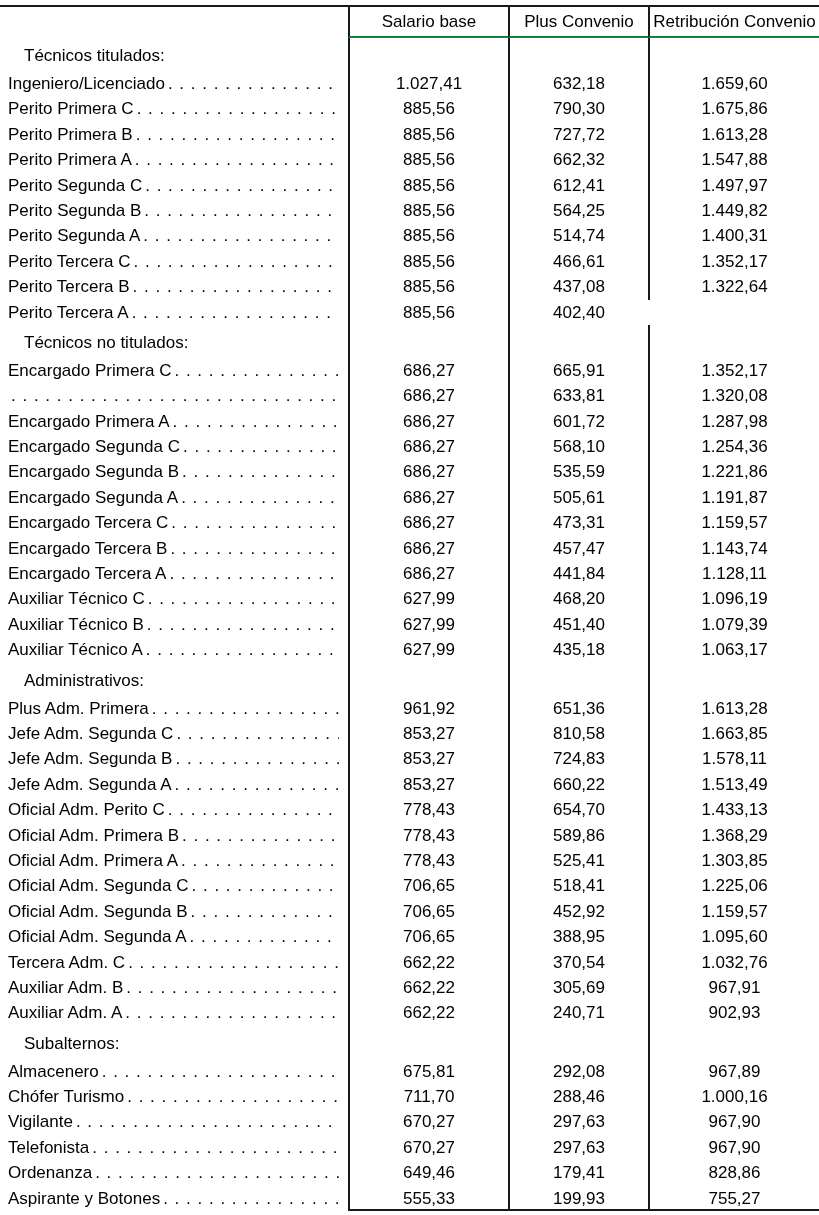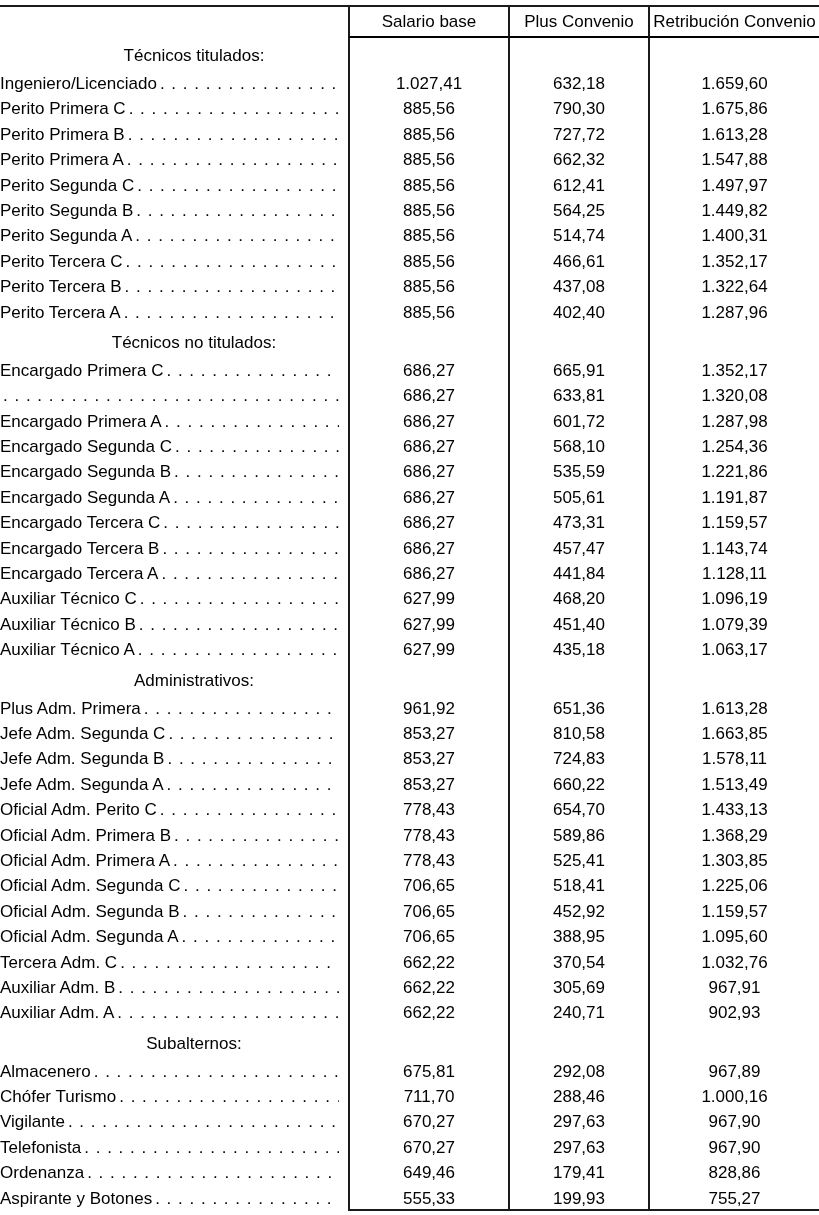--- a/index.html
+++ b/index.html
@@ -27,21 +27,21 @@
   
   .header-row {
     border-top: 2px solid #1a1a1a;
   }
   .header-row .cell {
     height: 31px;
     line-height: 29px;
   }
   .header-cell {
     border-left: 2px solid #1a1a1a;
-    border-bottom: 2px solid #000000;
+    border-bottom: 2px solid #15803d;
     text-align: center;
     white-space: nowrap;
     overflow: hidden;
   }
 
   
   .data-row .cell {
     height: 25.4px;
     line-height: 25.4px;
   }
@@ -53,27 +53,27 @@
     border-left: 2px solid #1a1a1a;
     text-align: center;
     white-space: nowrap;
   }
   .tbody .row:last-child .num-cell {
     border-bottom: 2px solid #1a1a1a;
   }
   .label-cell {
     display: flex;
     align-items: baseline;
+    padding-left: 8px;
     overflow: hidden;
   }
   .section-row .label-cell {
-    padding-left: 40px;
+    padding-left: 24px;
     display: block;
     white-space: nowrap;
-    text-align: center;
   }
   .row-label {
     white-space: nowrap;
     flex: 0 0 auto;
   }
   .leader {
     flex: 1 1 auto;
     overflow: hidden;
     white-space: nowrap;
     letter-spacing: 1px;
@@ -179,21 +179,20 @@
         <div class="cell num-cell">437,08</div>
         <div class="cell num-cell">1.322,64</div>
       </div>
       <div class="row data-row">
         <div class="cell label-cell">
           <span class="row-label">Perito Tercera A</span>
           <span class="leader">. . . . . . . . . . . . . . . . . . . . . . . . . . . . . . . . . . . . . . . . . . . . . . . . . . . . . . . . . . . .</span>
         </div>
         <div class="cell num-cell">885,56</div>
         <div class="cell num-cell">402,40</div>
-        <div class="cell num-cell">1.287,96</div>
       </div>
       <div class="row section-row">
         <div class="cell label-cell">Técnicos no titulados:</div>
         <div class="cell num-cell"></div>
         <div class="cell num-cell"></div>
         <div class="cell num-cell"></div>
       </div>
       <div class="row data-row">
         <div class="cell label-cell">
           <span class="row-label">Encargado Primera C</span>

